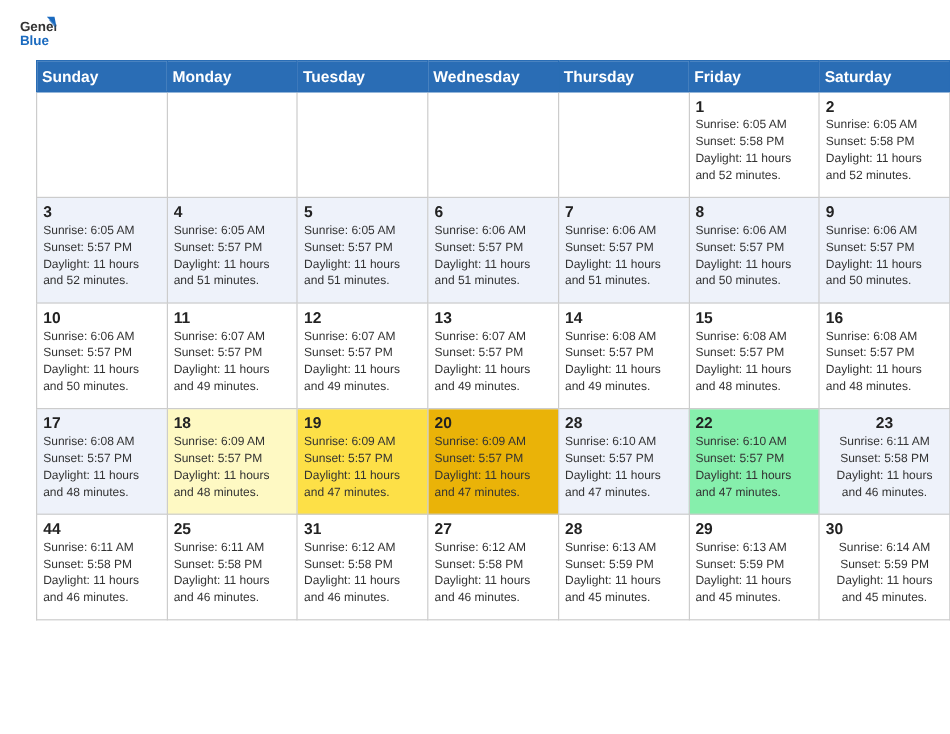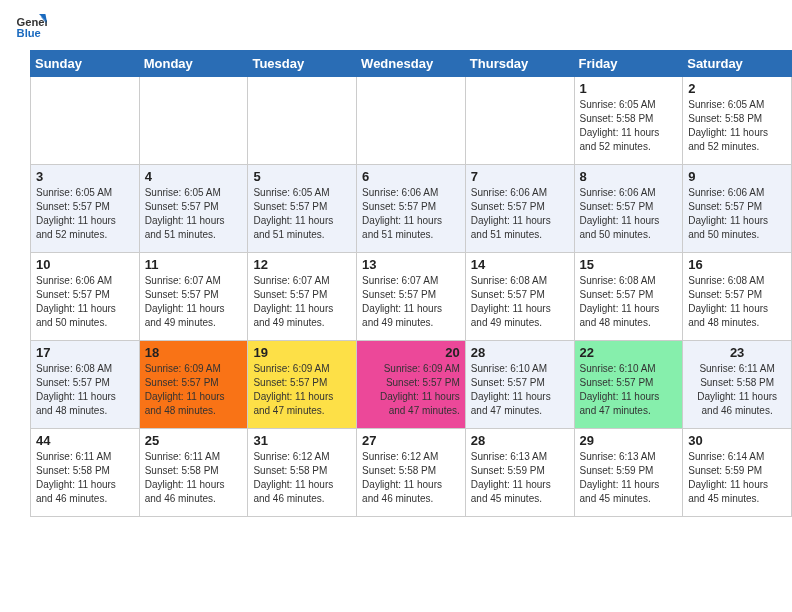--- a/index.html
+++ b/index.html
@@ -246,35 +246,35 @@
           </td>
         </tr>
         <tr>
           <td style="background: rgb(238, 242, 250);">
             <span class="day-num">17</span>
             <div class="day-info" style="white-space: pre-line;">Sunrise: 6:08 AM
 Sunset: 5:57 PM
 Daylight: 11 hours
 and 48 minutes.</div>
           </td>
-          <td style="background: #f97316;">
+          <td style="background: #fef9c3;">
             <span class="day-num">18</span>
             <div class="day-info" style="white-space: pre-line;">Sunrise: 6:09 AM
 Sunset: 5:57 PM
 Daylight: 11 hours
 and 48 minutes.</div>
           </td>
           <td style="background: #fde047;">
             <span class="day-num">19</span>
             <div class="day-info" style="white-space: pre-line;">Sunrise: 6:09 AM
 Sunset: 5:57 PM
 Daylight: 11 hours
 and 47 minutes.</div>
           </td>
-          <td style="background: #ec4899; text-align: right;">
+          <td style="background: #eab308;">
             <span class="day-num">20</span>
             <div class="day-info" style="white-space: pre-line;">Sunrise: 6:09 AM
 Sunset: 5:57 PM
 Daylight: 11 hours
 and 47 minutes.</div>
           </td>
           <td style="background: rgb(238, 242, 250);">
             <span class="day-num">28</span>
             <div class="day-info" style="white-space: pre-line;">Sunrise: 6:10 AM
 Sunset: 5:57 PM
@@ -334,21 +334,21 @@
           </td>
           <td>
             <span class="day-num">29</span>
             <div class="day-info" style="white-space: pre-line;">Sunrise: 6:13 AM
 Sunset: 5:59 PM
 Daylight: 11 hours
 and 45 minutes.</div>
           </td>
           <td>
             <span class="day-num">30</span>
-            <div class="day-info" style="white-space: pre-line;">Sunrise: 6:14 AM
+            <div class="day-info" style="white-space: pre-line; text-align: center;">Sunrise: 6:14 AM
 Sunset: 5:59 PM
 Daylight: 11 hours
 and 45 minutes.</div>
           </td>
         </tr>
       </tbody>
   </table>
 </div>
 
 </body></html>

